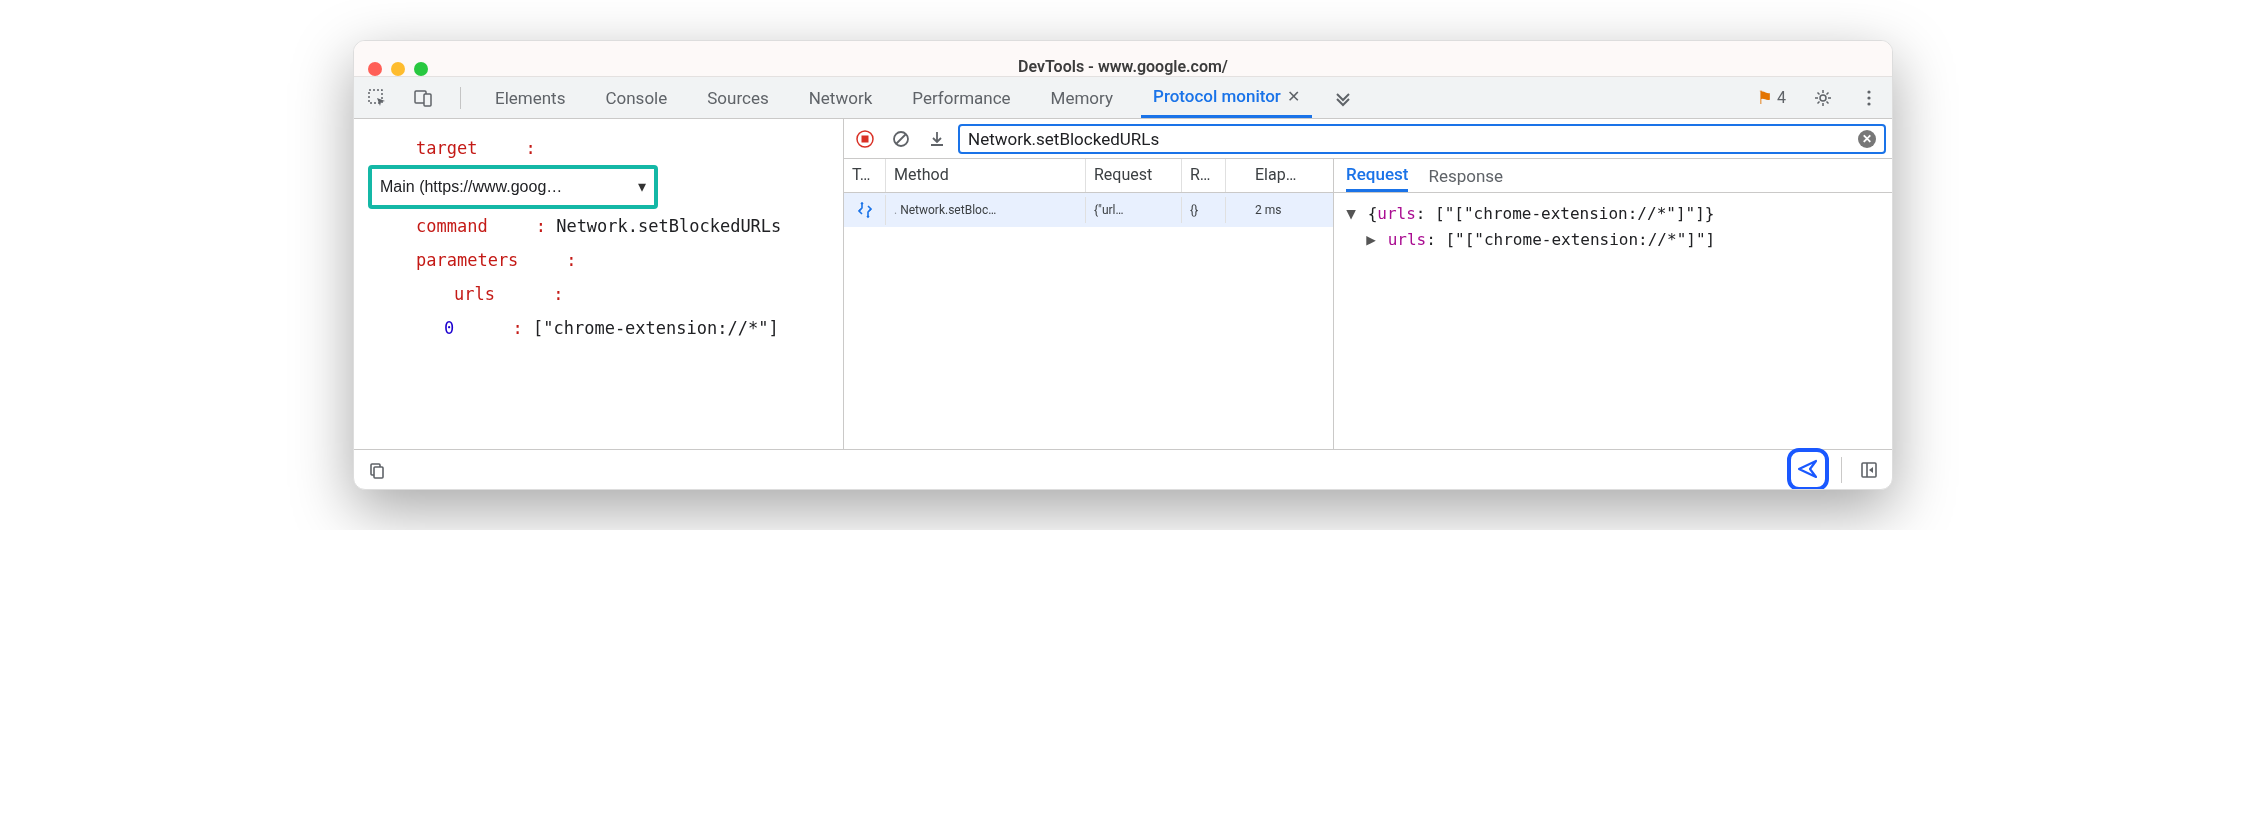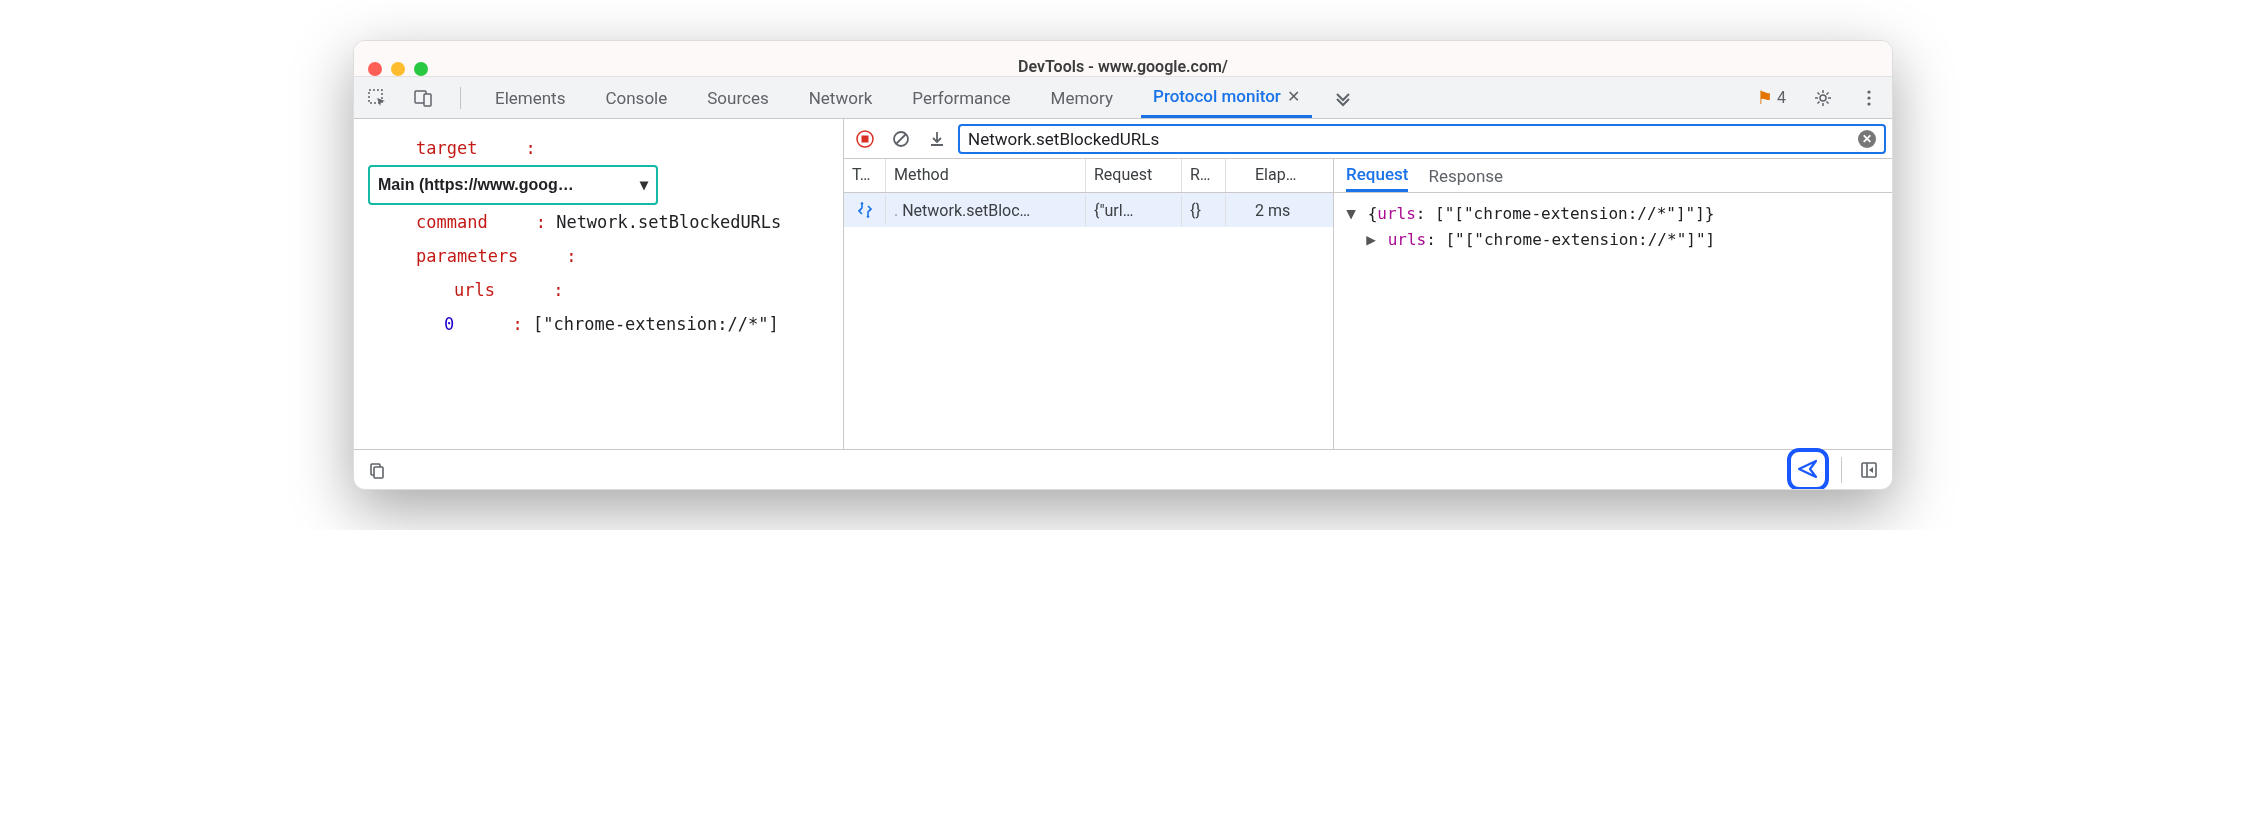--- a/index.html
+++ b/index.html
@@ -111,29 +111,28 @@
     font-size: 17px;
     line-height: 2.0;
   }
   .kw { color: #c41a16; margin-left: 48px; }
   .val { color: #202124; }
   .num { color: #1c00cf; }
   .str { color: #202124; }
   .select-wrap {
     display: inline-flex;
     align-items: center;
-    border: 2px solid #14b8a6;
+    border: 4px solid #14b8a6;
     border-radius: 4px;
     padding: 2px 8px;
     font-family: -apple-system, sans-serif;
     font-size: 16px;
     width: 290px;
     justify-content: space-between;
     vertical-align: middle;
-    font-weight: bold;
   }
   .select-wrap .caret { color: #333; }
   .indent1 { padding-left: 38px; }
   .indent2 { padding-left: 76px; }
   
   .right-pane {
     flex: 1;
     display: flex;
     flex-direction: column;
   }
@@ -188,21 +187,21 @@
   }
   .col-t { width: 42px; }
   .col-method { width: 200px; }
   .col-req { width: 96px; }
   .col-r { width: 44px; }
   .col-elap { width: 78px; border-right:none !important;margin-left:21px;}
   .grow {
     display: flex;
     height: 34px;
     background: #e8f0fe;
-    font-size: 16px;
+    font-size: 12px;
     color: #3c4043;
     align-items: center;
   }
   .grow .col-t { display:flex; align-items:center; justify-content:center; color:#1a73e8; }
   
   .detail {
     flex: 1;
   }
   .dtabs {
     height: 34px;

